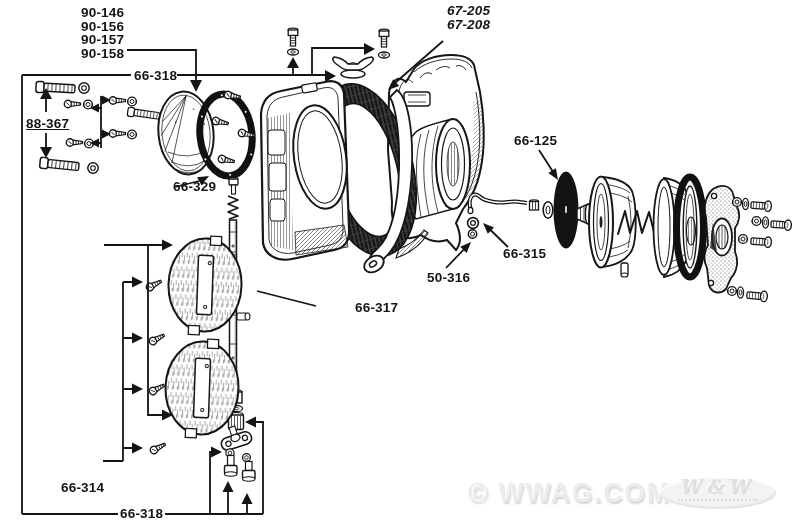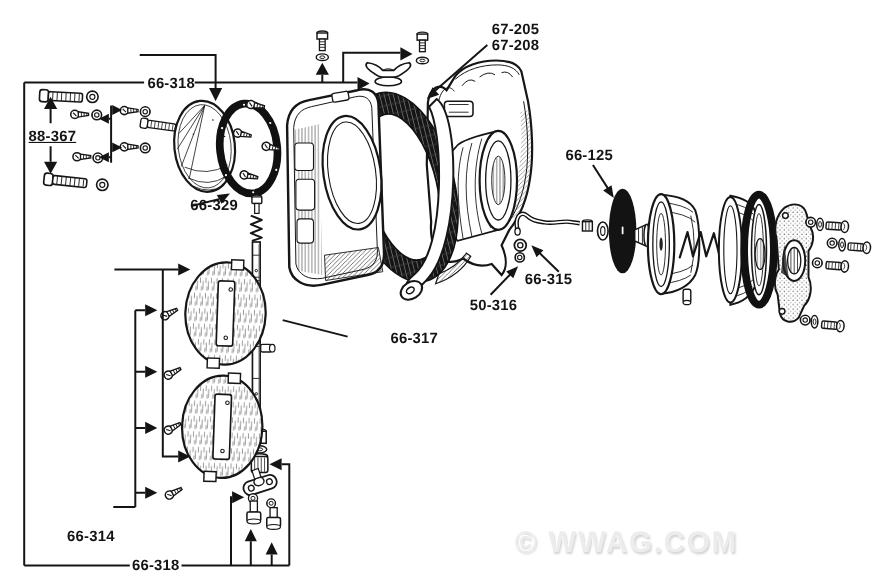--- a/index.html
+++ b/index.html
@@ -20,20 +20,25 @@
       font:700 italic 19px/22px "DejaVu Serif",serif;color:#e2e2e2;letter-spacing:5px;
       text-shadow:-1px -1px 0 #fff,1px 1px 1px #d6d6d6;}
   .logo-tag{position:absolute;left:18px;top:28px;width:80px;border-top:2px dotted #dcdcdc;}
 </style>
 </head>
 <body>
 
 <div id="canvas">
 
   <div class="wm">© WWAG.COM</div>
+  <div class="logo">
+    <div class="logo-shape"></div>
+    <div class="logo-text">W&amp;W</div>
+    <div class="logo-tag"></div>
+  </div>
 
   <svg id="art" width="800" height="532" viewBox="0 0 800 532">
     <defs>
       <pattern id="hv" width="3" height="3" patternUnits="userSpaceOnUse">
         <path d="M1.5,0 V3" stroke="#333" stroke-width="0.6"></path>
       </pattern>
       <pattern id="hd" width="4" height="4" patternUnits="userSpaceOnUse">
         <path d="M0,4 L4,0" stroke="#333" stroke-width="0.6"></path>
       </pattern>
       <pattern id="mesh" width="4" height="9" patternUnits="userSpaceOnUse">
@@ -369,27 +374,33 @@
       <polygon points="143,338 132,332.5 132,343.5"></polygon>
       <polygon points="143,389 132,383.5 132,394.5"></polygon>
       <polygon points="143,448 132,442.5 132,453.5"></polygon>
       <polygon points="222,452 211,446.5 211,457.5"></polygon>
       <polygon points="228,481 222.5,492 233.5,492"></polygon>
       <polygon points="247,493 241.5,504 252.5,504"></polygon>
       <polygon points="245,422 256,416.5 256,427.5"></polygon>
     </g>
   </svg>
 
+  <div class="lbl lbl-stack" style="left:81px;top:6px;">
+    <div>90-146</div>
+    <div>90-156</div>
+    <div>90-157</div>
+    <div>90-158</div>
+  </div>
   <div class="lbl" style="left:134px;top:69px;">66-318</div>
   <div class="lbl" style="left:26px;top:117px;text-decoration:underline;">88-367</div>
   <div class="lbl" style="left:133px;top:180px;margin-left:40px;">66-329</div>
   <div class="lbl" style="left:317px;top:301px;margin-left:38px;">66-317</div>
   <div class="lbl" style="left:61px;top:481px;">66-314</div>
   <div class="lbl" style="left:120px;top:507px;">66-318</div>
-  <div class="lbl lbl-stack" style="left:447px;top:20px;">
+  <div class="lbl lbl-stack" style="left:447px;top:4px;font-style:italic;">
     <div>67-205</div>
     <div>67-208</div>
   </div>
   <div class="lbl" style="left:514px;top:134px;">66-125</div>
-  <div class="lbl" style="left:477px;top:247px;text-align:center;">66-315</div>
+  <div class="lbl" style="left:503px;top:247px;text-align:center;">66-315</div>
   <div class="lbl" style="left:427px;top:271px;">50-316</div>
 
 </div>
 
 </body></html>

